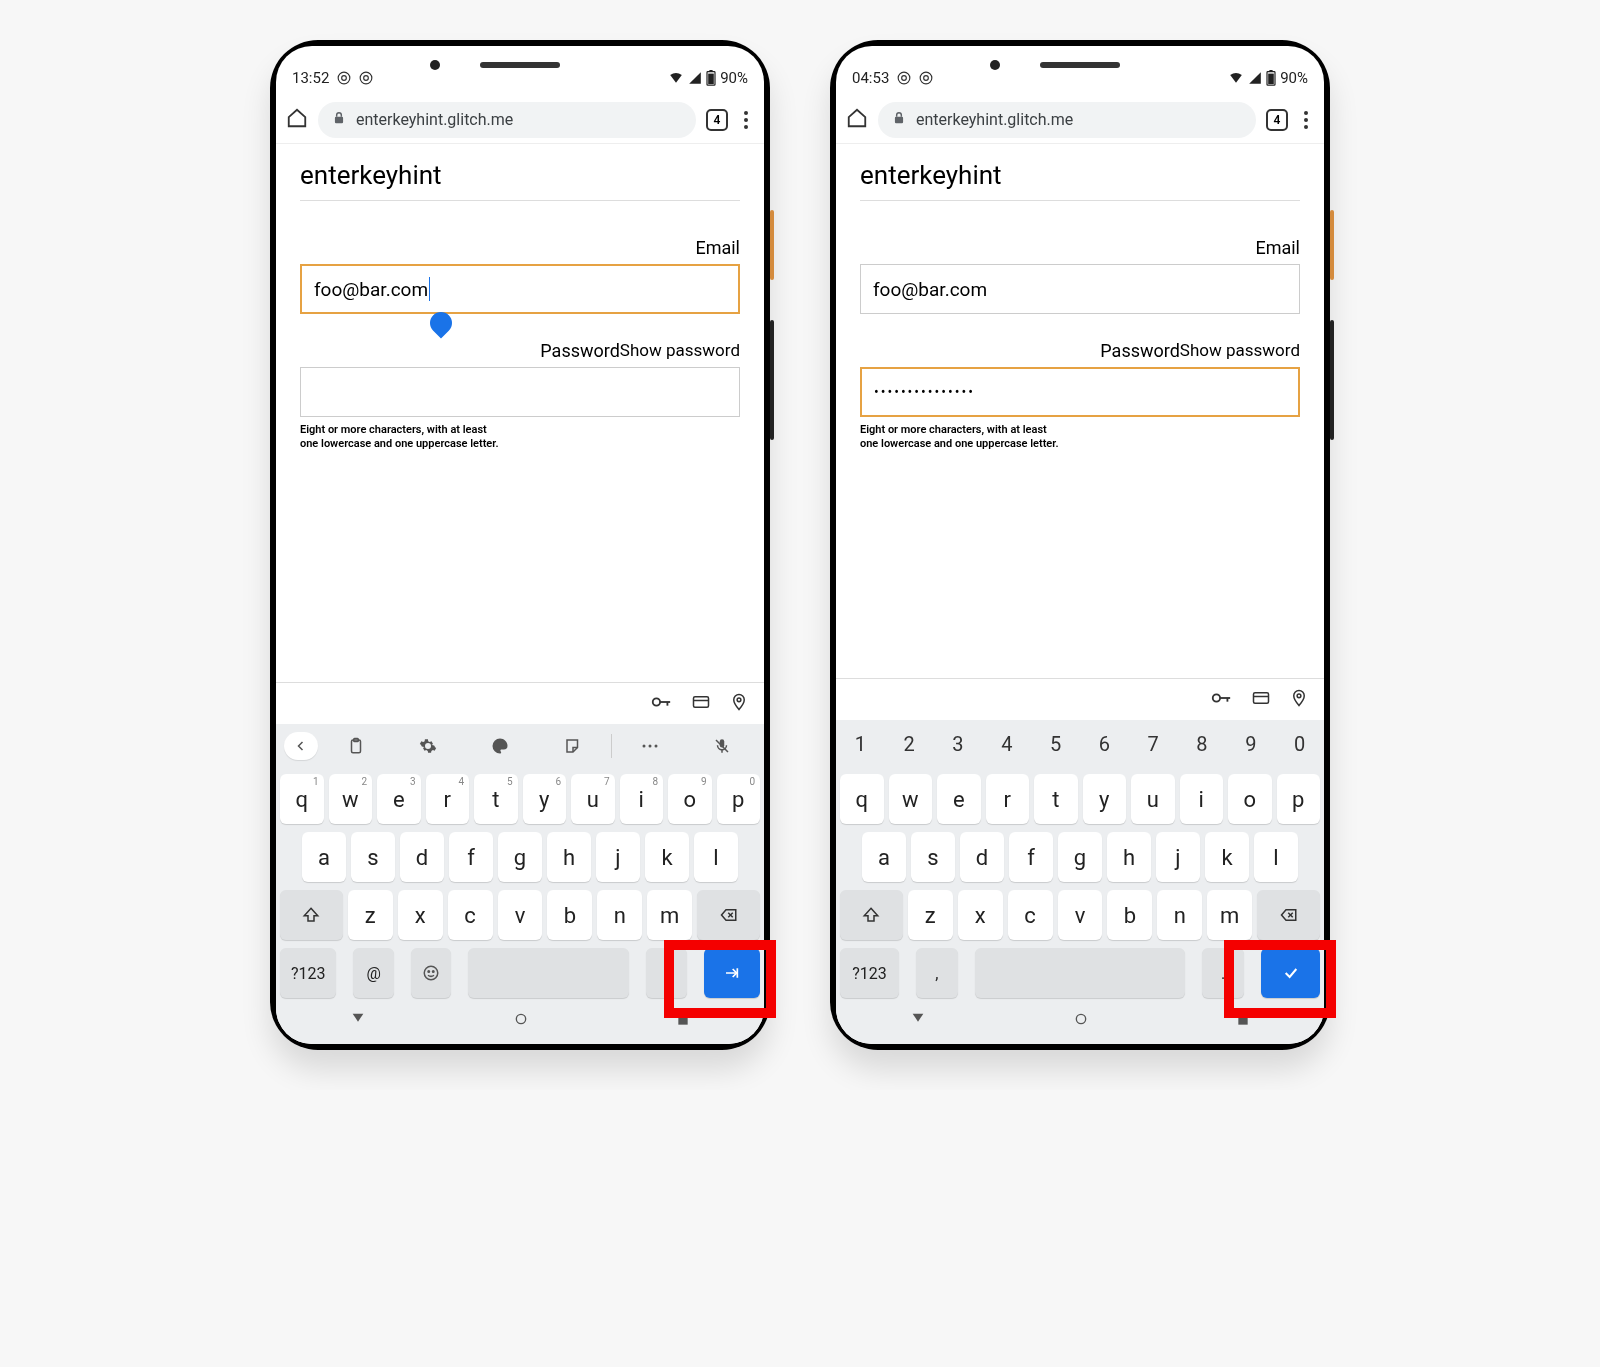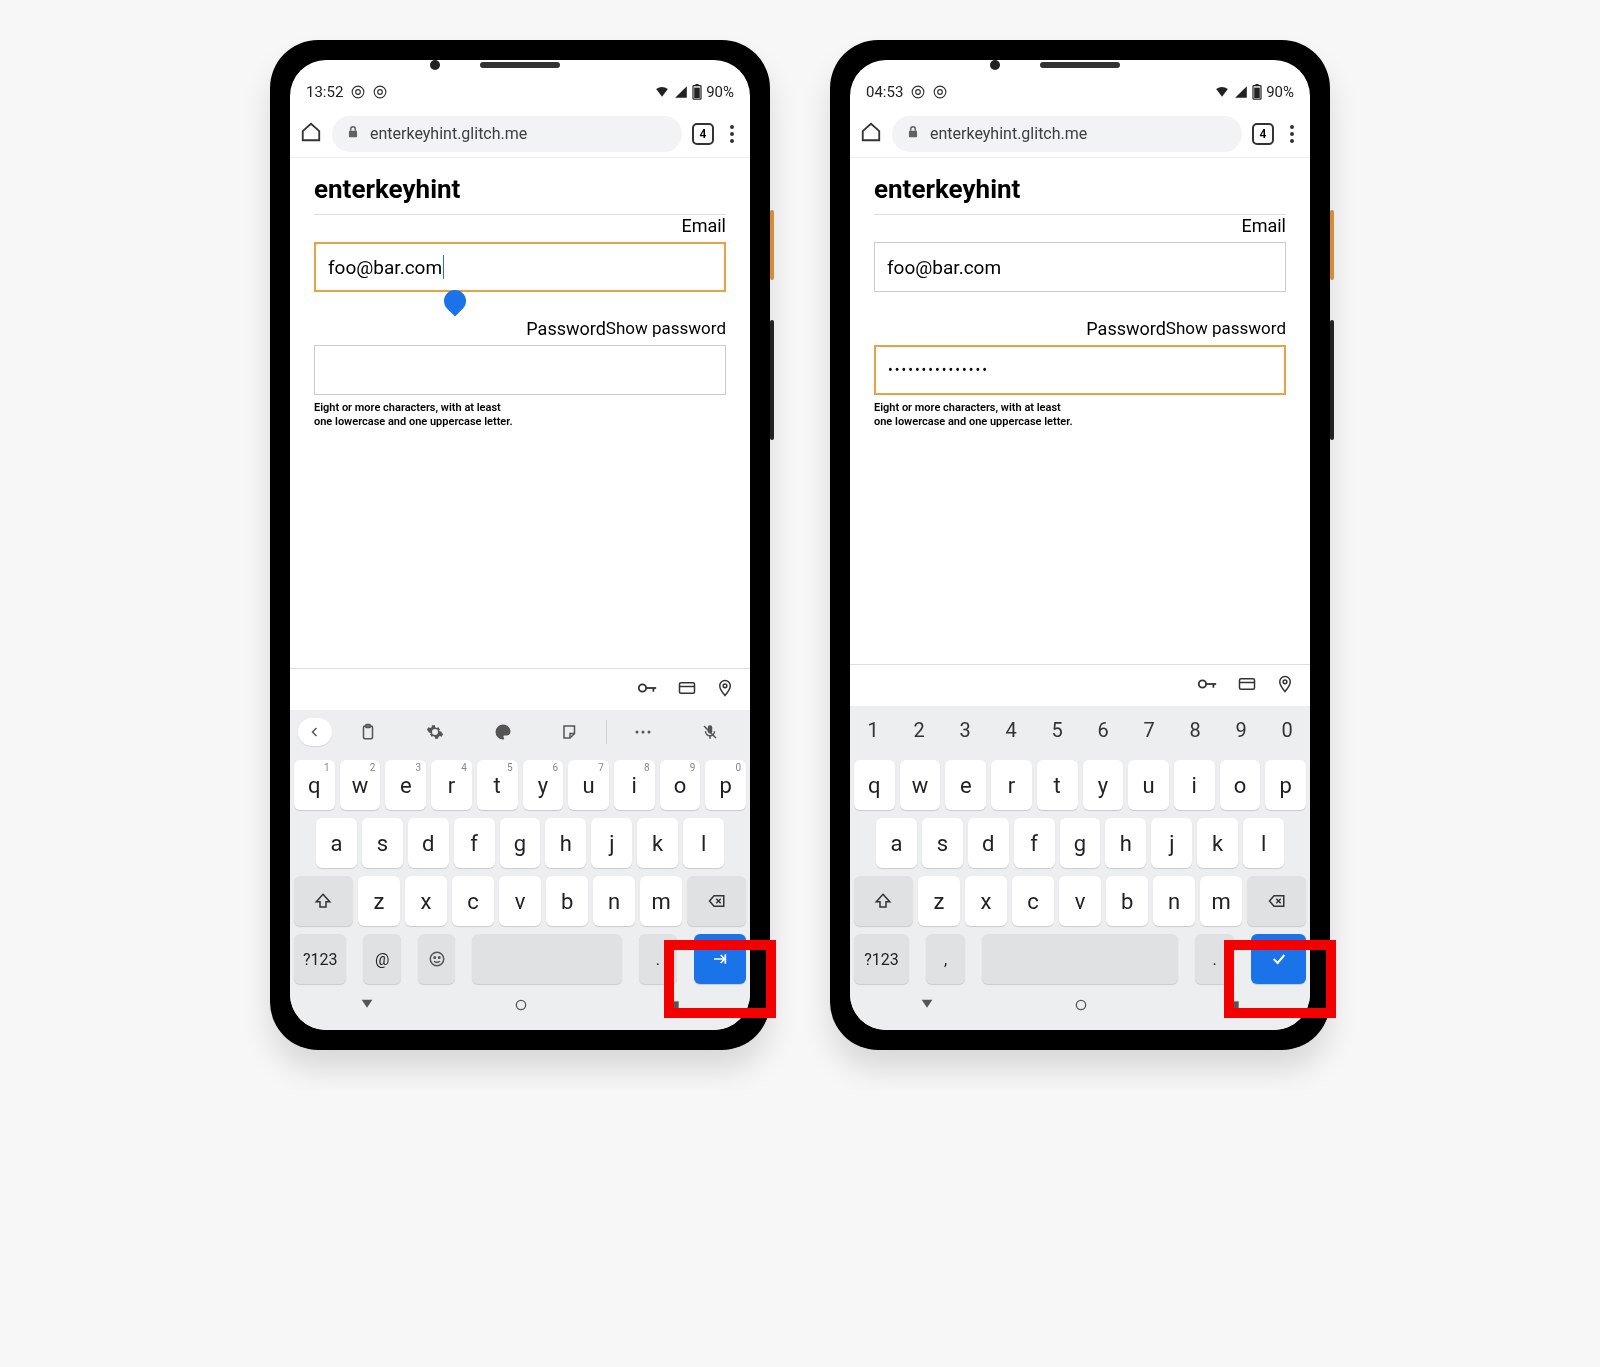--- a/index.html
+++ b/index.html
@@ -11,21 +11,21 @@
     justify-content: center;
     align-items: flex-start;
     padding: 40px 20px;
     gap: 60px;
   }
   .phone {
     width: 500px;
     height: 1010px;
     background: #000;
     border-radius: 48px;
-    padding: 20px;
+    padding: 6px;
     position: relative;
     box-shadow: 0 20px 30px rgba(0,0,0,.12);
   }
   .side-btn-orange {
     position: absolute;
     right: -4px;
     top: 170px;
     width: 4px;
     height: 70px;
     background: #d48b3d;
@@ -123,23 +123,24 @@
   .dots3 span { width: 4px; height: 4px; background: #333; border-radius: 50%; }
   
   .content {
     flex: 1;
     padding: 16px 24px 10px;
     overflow: hidden;
     position: relative;
   }
   .heading {
     font-size: 26px;
-    font-weight: 700;
+    font-weight: 400;
     padding-bottom: 10px;
     border-bottom: 1px solid #ddd;
+    margin-bottom: 36px;
   }
   .label-row {
     display: flex;
     justify-content: flex-end;
     font-size: 18px;
     margin-bottom: 6px;
   }
   .field {
     width: 100%;
     height: 50px;

